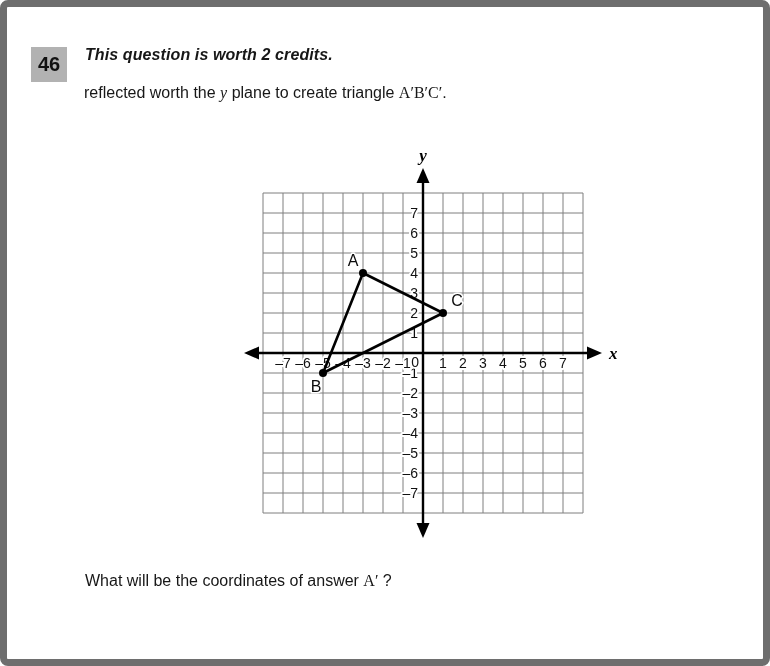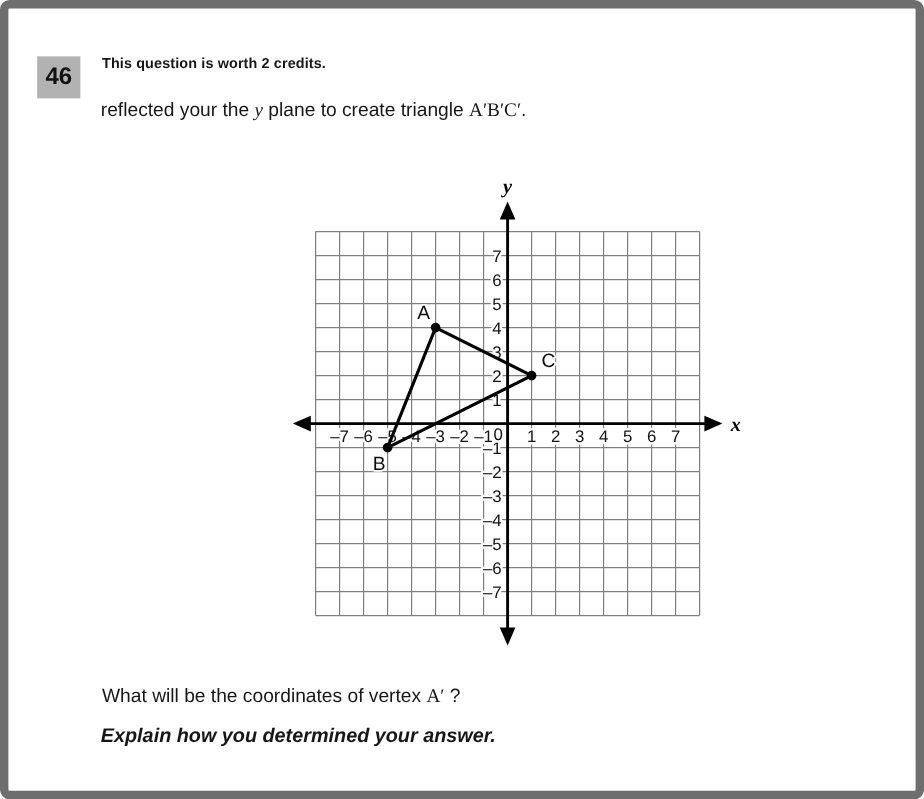--- a/index.html
+++ b/index.html
@@ -2,21 +2,21 @@
 <html><head>
 <meta charset="utf-8">
 <style>
   html,body{margin:0;padding:0;background:#fff;}
   #page{position:relative;width:770px;height:666px;background:#fff;overflow:hidden;
         font-family:"Liberation Sans",sans-serif;color:#171717;}
   #frame{position:absolute;inset:0;border:7px solid #6e6e6e;border-radius:8px;background:#fff;}
   .abs{position:absolute;}
   #qnum{left:31px;top:47px;width:36px;height:35px;background:#b2b2b2;
         text-align:center;line-height:35px;font-size:20px;font-weight:bold;color:#111;}
-  #credit{left:85px;top:46px;font-size:12px;font-weight:bold;letter-spacing:.1px;}
+  #credit{left:85px;top:46px;font-size:16px;font-weight:bold;letter-spacing:.1px;font-style:italic;}
   #intro{left:84px;top:81px;width:665px;font-size:16px;line-height:23px;}
   #prompt{left:85px;top:572px;width:600px;font-size:16px;}
   #instruction{left:84px;top:604px;width:600px;font-size:16.5px;font-weight:bold;font-style:italic;}
   .f-serif{font-family:"Liberation Serif","DejaVu Serif",serif;}
   .f-serif-italic{font-family:"Liberation Serif","DejaVu Serif",serif;font-style:italic;}
   #graph{left:235px;top:145px;width:400px;height:410px;}
   .gridline{stroke:#7f7f7f;stroke-width:1;}
   .axis{stroke:#000;stroke-width:2.4;}
   .arrowhead{fill:#000;stroke:none;}
   .tick{font-family:"Liberation Sans",sans-serif;font-size:14px;fill:#111;
@@ -34,21 +34,21 @@
 <div id="page">
   <div id="frame"></div>
 
   <div id="qnum" class="abs">
     <span>46</span>
   </div>
 
   <div id="credit" class="abs">This question is worth 2 credits.</div>
 
   <div id="intro" class="abs">
-    <div id="intro-line2"><span>reflected your the </span><span class="f-serif-italic">y</span><span> plane to create triangle </span><span class="f-serif">A′B′C′</span><span>.</span></div>
+    <div id="intro-line2"><span>reflected worth the </span><span class="f-serif-italic">y</span><span> plane to create triangle </span><span class="f-serif">A′B′C′</span><span>.</span></div>
   </div>
 
   <svg id="graph" class="abs" viewBox="0 0 400 410">
       <g>
         <line x1="28" y1="48" x2="28" y2="368" class="gridline"></line>
         <line x1="48" y1="48" x2="48" y2="368" class="gridline"></line>
         <line x1="68" y1="48" x2="68" y2="368" class="gridline"></line>
         <line x1="88" y1="48" x2="88" y2="368" class="gridline"></line>
         <line x1="108" y1="48" x2="108" y2="368" class="gridline"></line>
         <line x1="128" y1="48" x2="128" y2="368" class="gridline"></line>
@@ -126,16 +126,15 @@
       <g>
         <circle cx="128" cy="128" r="4" class="vdot"></circle>
         <text x="118" y="121" text-anchor="middle" class="vlabel">A</text>
         <circle cx="88" cy="228" r="4" class="vdot"></circle>
         <text x="81" y="247" text-anchor="middle" class="vlabel">B</text>
         <circle cx="208" cy="168" r="4" class="vdot"></circle>
         <text x="222" y="161" text-anchor="middle" class="vlabel">C</text>
       </g>
     </svg>
 
-  <div id="prompt" class="abs"><span>What will be the coordinates of vertex </span><span class="f-serif">A′</span><span> ?</span></div>
+  <div id="prompt" class="abs"><span>What will be the coordinates of answer </span><span class="f-serif">A′</span><span> ?</span></div>
 
-  <div id="instruction" class="abs">Explain how you determined your answer.</div>
 </div>
 
 </body></html>

